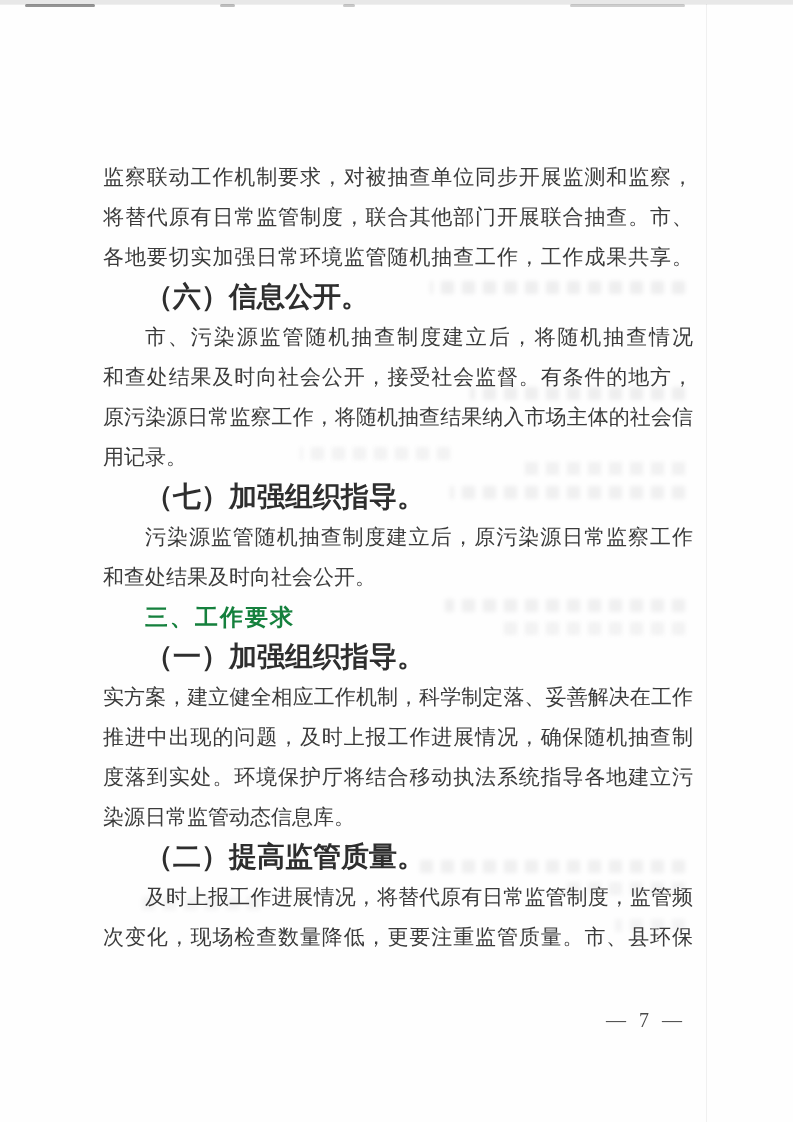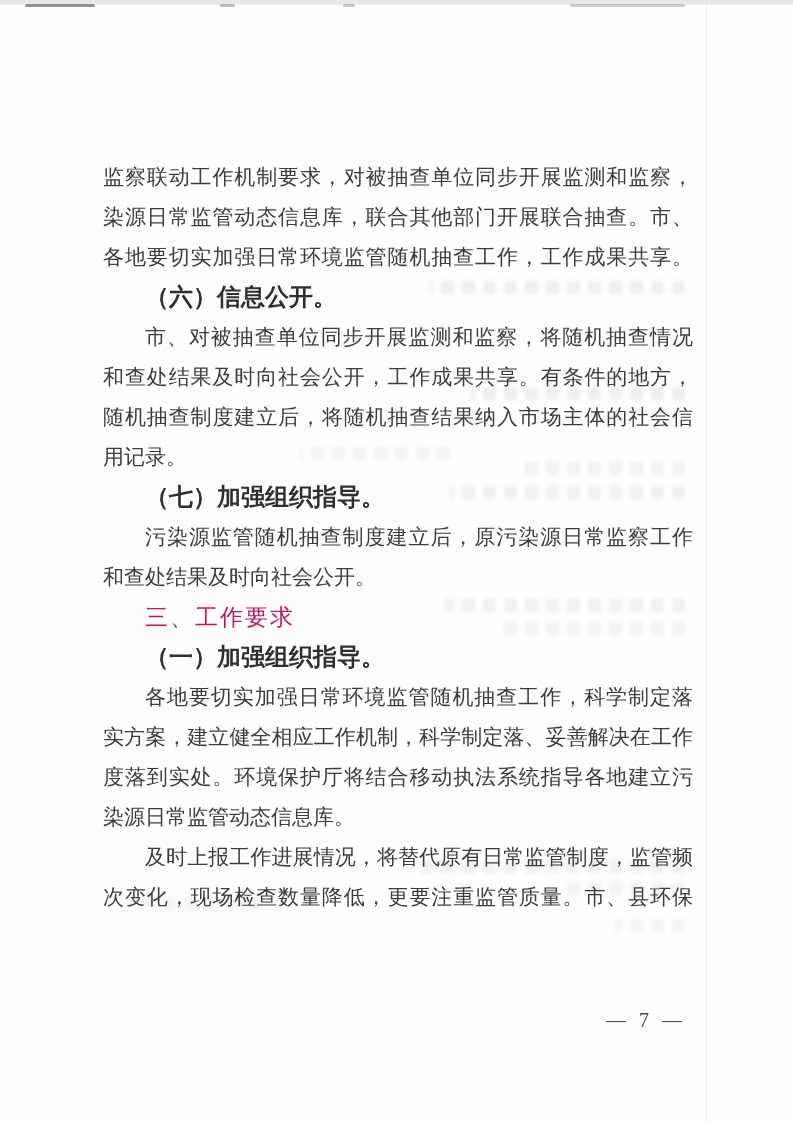--- a/index.html
+++ b/index.html
@@ -73,26 +73,26 @@
     text-align: justify;
     text-align-last: justify;
     text-justify: inter-character;
   }
   .ln.ind {
     text-indent: 42px;
   }
   .ln.h3 {
     font-weight: bold;
     color: #2e2e2e;
-    font-size: 24px;
+    font-size: 28px;
   }
   .ln.h2 {
     font-family: "Liberation Sans", "DejaVu Sans", sans-serif;
-    font-weight: normal;
-    color: #be185d;
+    font-weight: bold;
+    color: #15803d;
     font-size: 23px;
     letter-spacing: 2px;
   }
 
   .page-number {
     position: absolute;
     top: 1002px;
     left: 596px;
     width: 100px;
     text-align: center;
@@ -123,35 +123,36 @@
   <div class="bleed" style="left:450px; top:482px; width:235px; opacity:.5;"></div>
   <div class="bleed" style="left:445px; top:595px; width:240px; opacity:.5;"></div>
   <div class="bleed" style="left:500px; top:618px; width:185px; opacity:.4;"></div>
   <div class="bleed" style="left:420px; top:856px; width:265px; opacity:.5;"></div>
   <div class="bleed" style="left:140px; top:893px; width:120px; opacity:.35;"></div>
   <div class="bleed" style="left:560px; top:878px; width:125px; opacity:.4;"></div>
   <div class="bleed" style="left:615px; top:915px; width:70px; opacity:.35;"></div>
 
   <div class="text-block">
     <div class="ln j">监察联动工作机制要求，对被抽查单位同步开展监测和监察，</div>
-    <div class="ln j">染源日常监管动态信息库，联合其他部门开展联合抽查。市、</div>
+    <div class="ln j">将替代原有日常监管制度，联合其他部门开展联合抽查。市、</div>
     <div class="ln j">各地要切实加强日常环境监管随机抽查工作，工作成果共享。</div>
     <div class="ln h3 ind">（六）信息公开。</div>
-    <div class="ln j ind">市、对被抽查单位同步开展监测和监察，将随机抽查情况</div>
-    <div class="ln j">和查处结果及时向社会公开，工作成果共享。有条件的地方，</div>
-    <div class="ln j">随机抽查制度建立后，将随机抽查结果纳入市场主体的社会信</div>
+    <div class="ln j ind">市、污染源监管随机抽查制度建立后，将随机抽查情况</div>
+    <div class="ln j">和查处结果及时向社会公开，接受社会监督。有条件的地方，</div>
+    <div class="ln j">原污染源日常监察工作，将随机抽查结果纳入市场主体的社会信</div>
     <div class="ln">用记录。</div>
     <div class="ln h3 ind">（七）加强组织指导。</div>
     <div class="ln j ind">污染源监管随机抽查制度建立后，原污染源日常监察工作</div>
     <div class="ln">和查处结果及时向社会公开。</div>
     <div class="ln h2 ind">三、工作要求</div>
     <div class="ln h3 ind">（一）加强组织指导。</div>
-    <div class="ln j ind">各地要切实加强日常环境监管随机抽查工作，科学制定落</div>
     <div class="ln j">实方案，建立健全相应工作机制，科学制定落、妥善解决在工作</div>
+    <div class="ln j">推进中出现的问题，及时上报工作进展情况，确保随机抽查制</div>
     <div class="ln j">度落到实处。环境保护厅将结合移动执法系统指导各地建立污</div>
     <div class="ln">染源日常监管动态信息库。</div>
+    <div class="ln h3 ind">（二）提高监管质量。</div>
     <div class="ln j ind">及时上报工作进展情况，将替代原有日常监管制度，监管频</div>
     <div class="ln j">次变化，现场检查数量降低，更要注重监管质量。市、县环保</div>
   </div>
 
   <div class="page-number">— 7 —</div>
 
 </div>
 
 </body></html>

